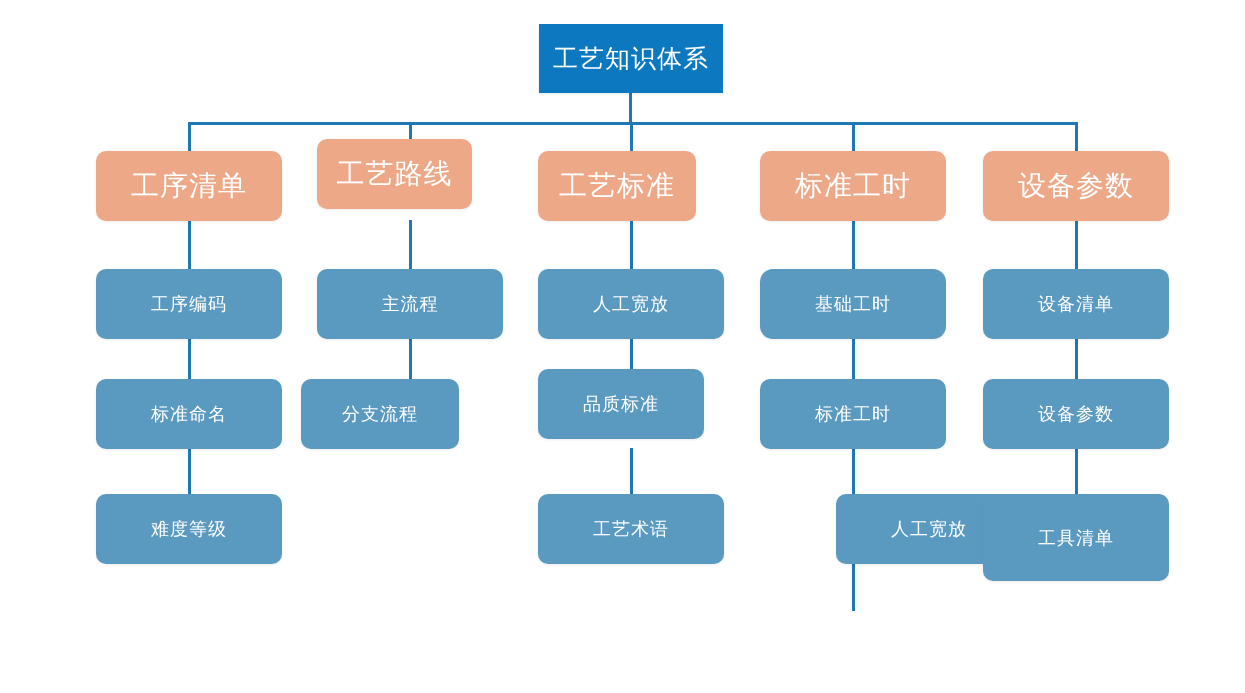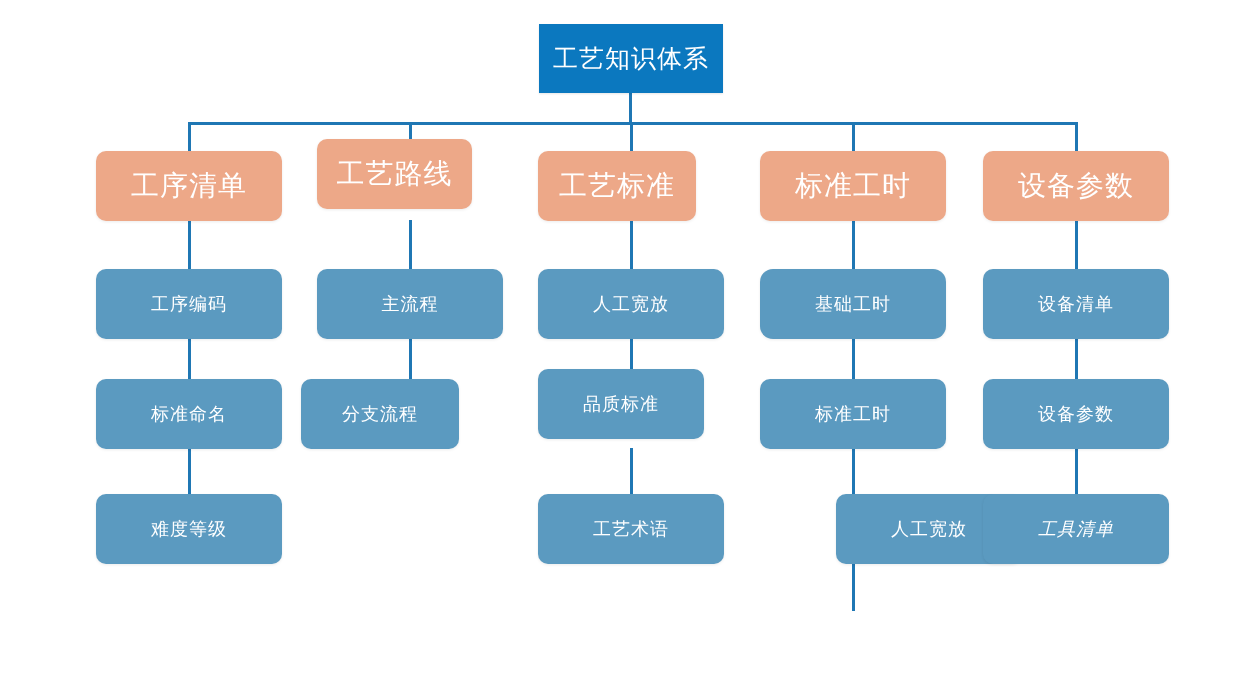--- a/index.html
+++ b/index.html
@@ -107,15 +107,15 @@
   <div class="node node-l2" style="left:538px; top:269px; width:186px; height:70px;">人工宽放</div>
   <div class="node node-l2" style="left:538px; top:369px; width:166px; height:70px;">品质标准</div>
   <div class="node node-l2" style="left:538px; top:494px; width:186px; height:70px;">工艺术语</div>
 
   <div class="node node-l2" style="left:760px; top:269px; width:186px; height:70px;border-radius:13px;">基础工时</div>
   <div class="node node-l2" style="left:760px; top:379px; width:186px; height:70px;">标准工时</div>
   <div class="node node-l2" style="left:800px; top:494px; width:186px; height:70px;margin-left:36px;">人工宽放</div>
 
   <div class="node node-l2" style="left:983px; top:269px; width:186px; height:70px;text-align:center;">设备清单</div>
   <div class="node node-l2" style="left:983px; top:379px; width:186px; height:70px;">设备参数</div>
-  <div class="node node-l2" style="left:983px; top:494px; width:186px; height:70px;font-style:italic;">工具清单</div>
+  <div class="node node-l2" style="left:983px; top:494px; width:186px; height:87px;">工具清单</div>
 
 </div>
 
 </body></html>

